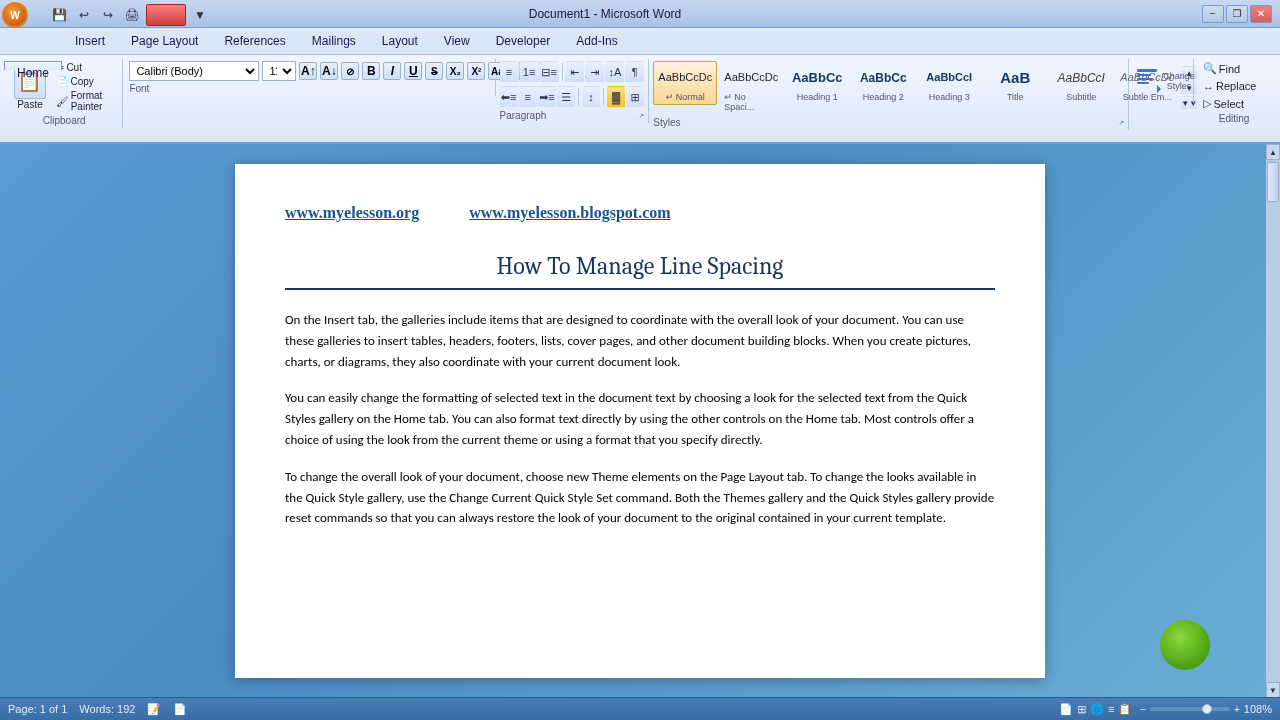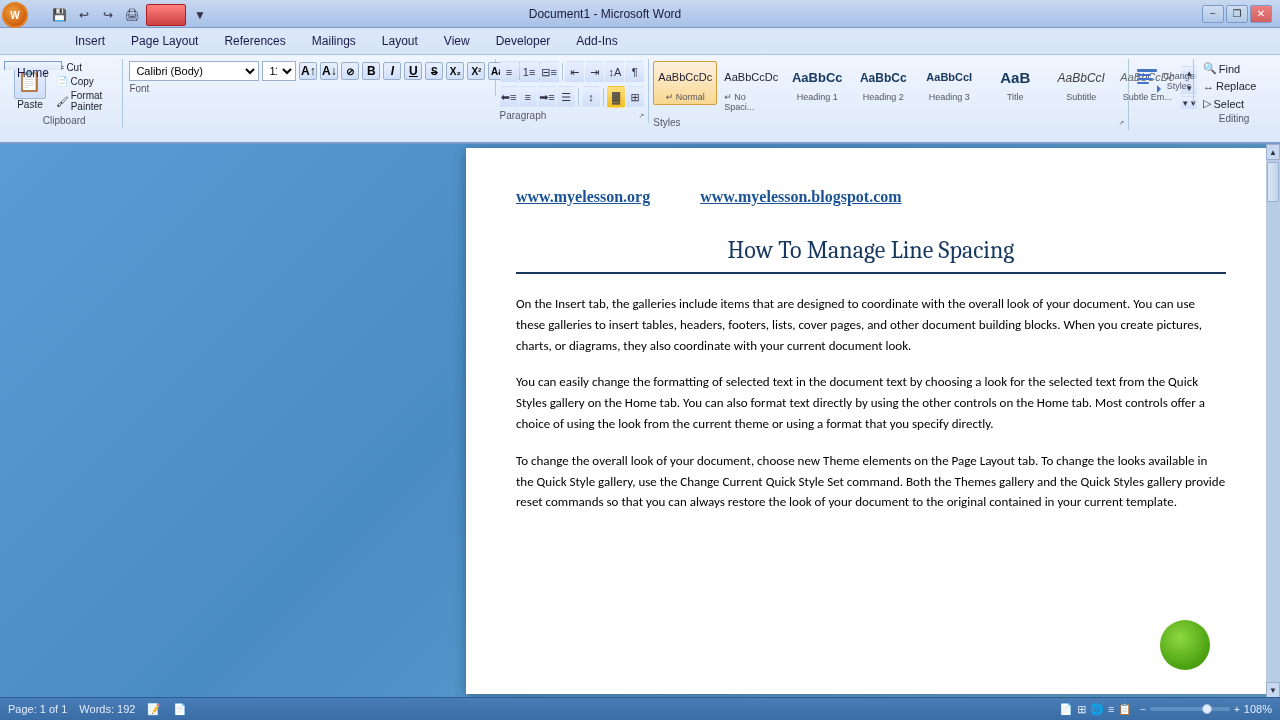--- a/index.html
+++ b/index.html
@@ -259,22 +259,22 @@
       justify-content: center;
       cursor: pointer;
       border: 2px solid #e08020;
     }
 
     
     .doc-area {
       background: linear-gradient(135deg, #5b9bd5 0%, #4a8cc4 40%, #6aaed6 100%);
       flex: 1;
       display: flex;
-      justify-content: flex-end;
-      padding: 4px;
+      justify-content: center;
+      padding: 20px;
       overflow-y: auto;
       height: calc(720px - 28px - 116px - 22px);
     }
     .page {
       background: white;
       width: 810px;
       min-height: 500px;
       padding: 40px 50px;
       box-shadow: 0 2px 12px rgba(0,0,0,0.3);
     }

